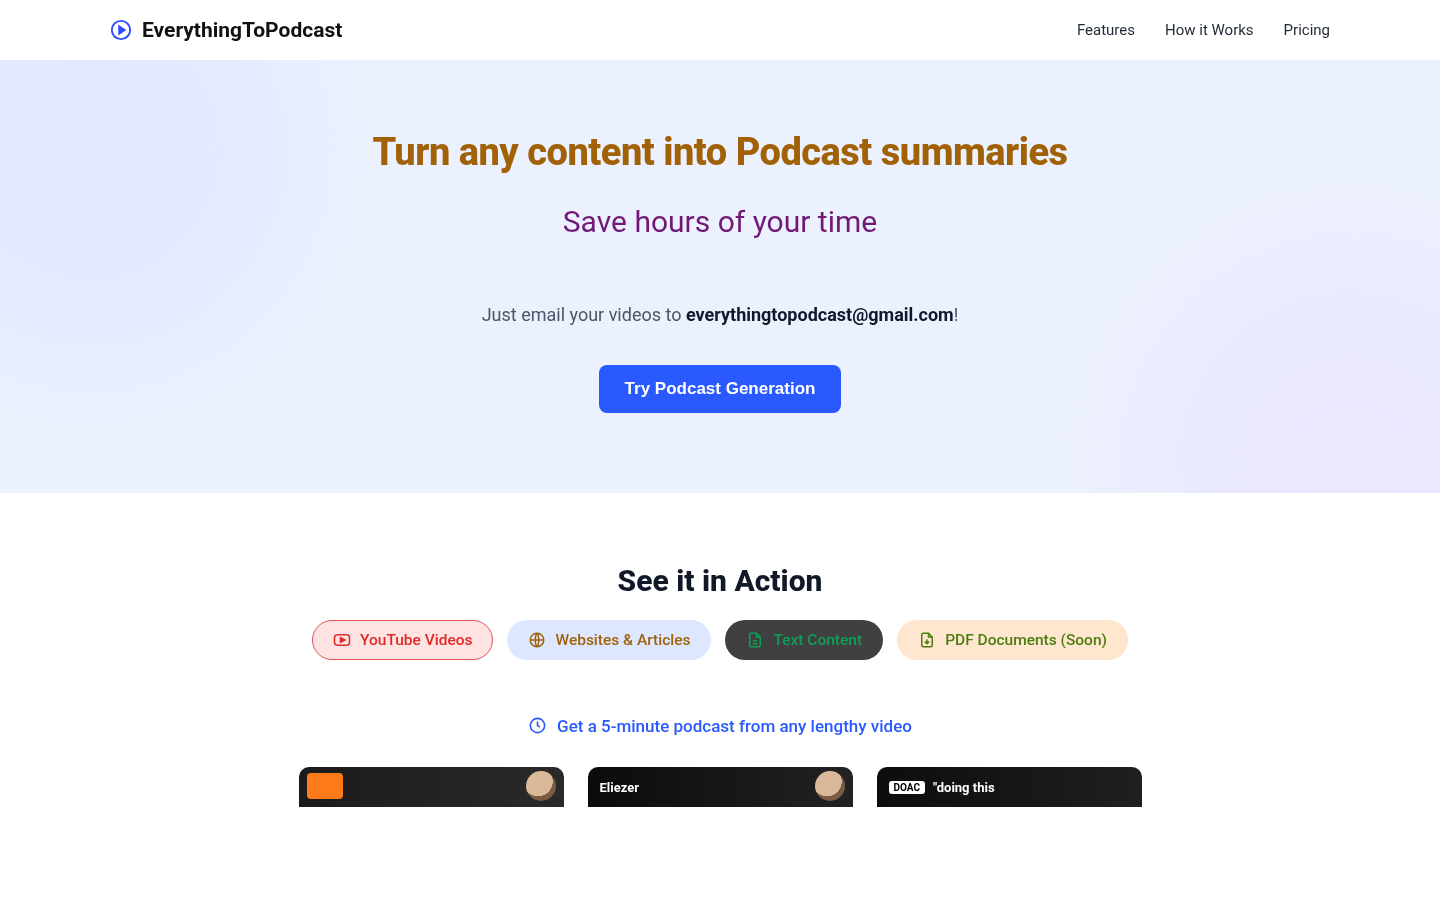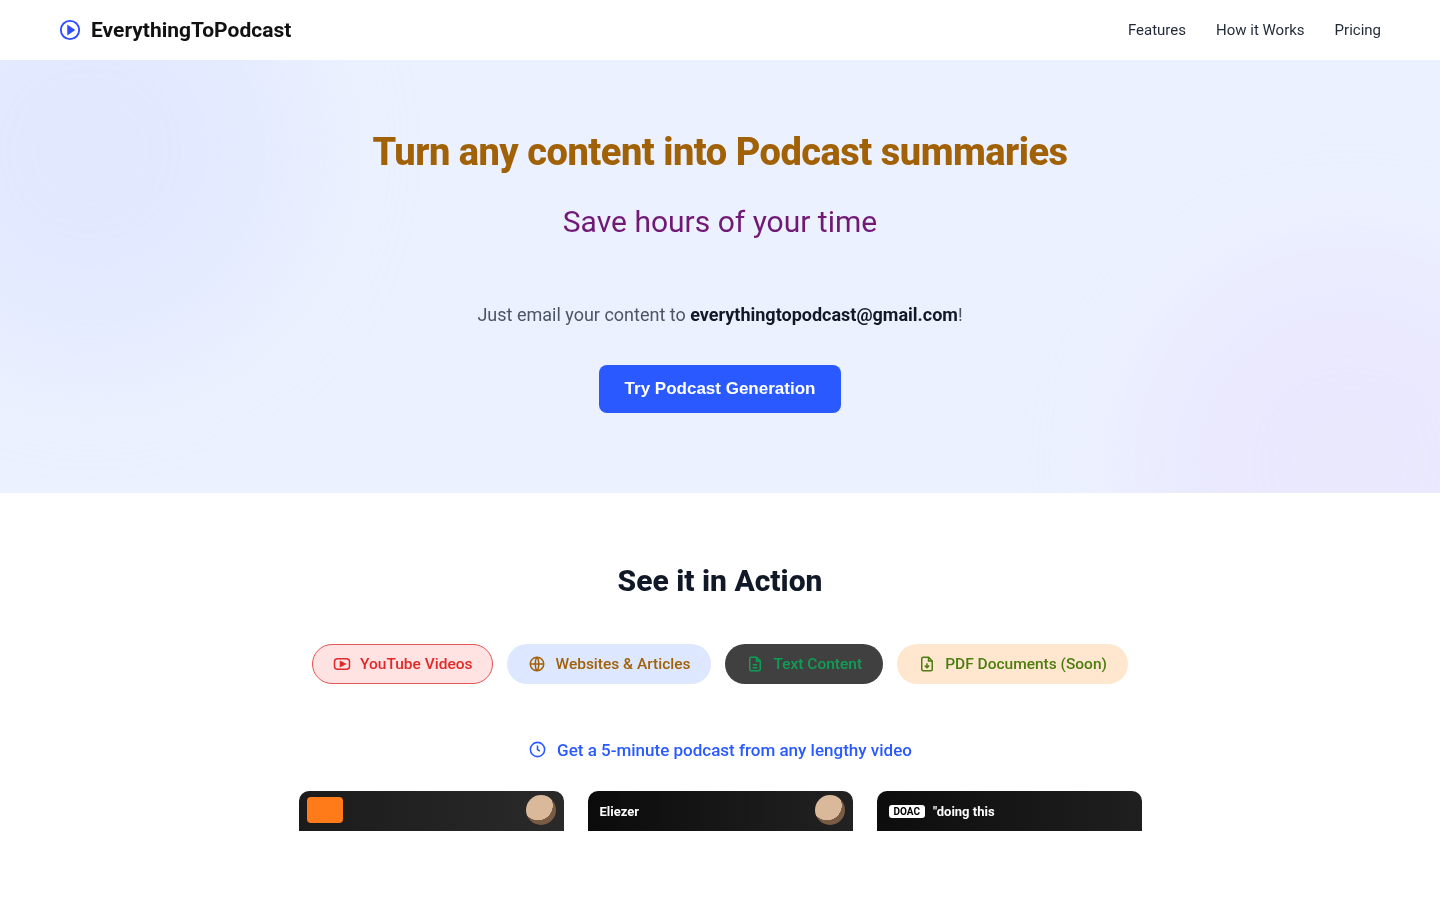--- a/index.html
+++ b/index.html
@@ -7,21 +7,21 @@
       font-family: -apple-system, BlinkMacSystemFont, "Segoe UI", Roboto, Helvetica, Arial, sans-serif;
       background: #fff;
       color: #1a1a2e;
     }
 
     
     .nav {
       display: flex;
       justify-content: space-between;
       align-items: center;
-      padding: 18px 59px;
+      padding: 18px 110px;
       background: #fff;
     }
     .brand {
       display: flex;
       align-items: center;
       gap: 10px;
     }
     .brand-icon {
       width: 22px; height: 22px;
       color: #2e4cff;
@@ -108,21 +108,21 @@
     }
     .action-title {
       font-size: 30px;
       font-weight: 800;
       color: #111827;
     }
     .pills {
       display: flex;
       justify-content: center;
       gap: 14px;
-      margin-top: 46px;
+      margin-top: 22px;
       flex-wrap: wrap;
     }
     .pill {
       display: inline-flex;
       align-items: center;
       gap: 9px;
       padding: 10px 20px;
       border-radius: 999px;
       font-size: 15.5px;
       font-weight: 500;
@@ -201,21 +201,21 @@
     <a class="nav-link">Pricing</a>
   </nav>
 </header>
 
 <section class="hero">
   <div class="hero-inner">
     <h1 class="hero-title">Turn any content into Podcast summaries</h1>
     <h2 class="hero-sub">Save hours of your time</h2>
     <p class="hero-desc">
       <br>
-      <span>Just email your content to </span><strong>everythingtopodcast@gmail.com</strong><span>!</span>
+      <span>Just email your videos to </span><strong>everythingtopodcast@gmail.com</strong><span>!</span>
     </p>
     <button class="cta">Try Podcast Generation</button>
   </div>
 </section>
 
 <section class="action">
   <h3 class="action-title">See it in Action</h3>
 
   <div class="pills">
     <div class="pill pill-red">

